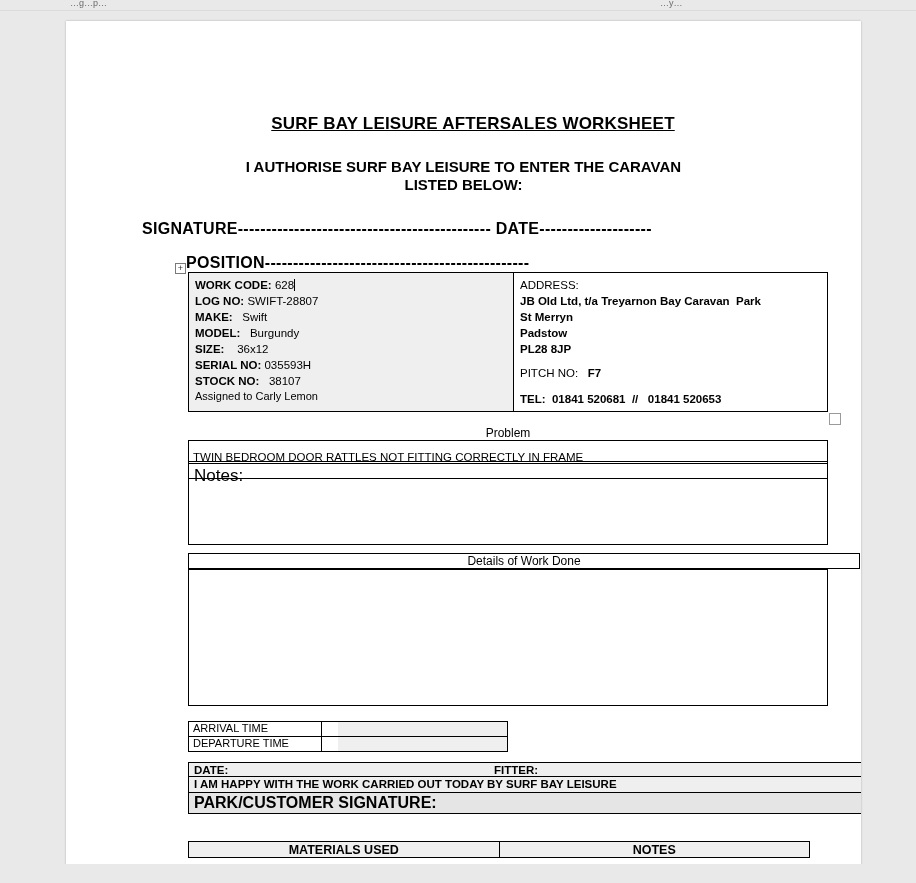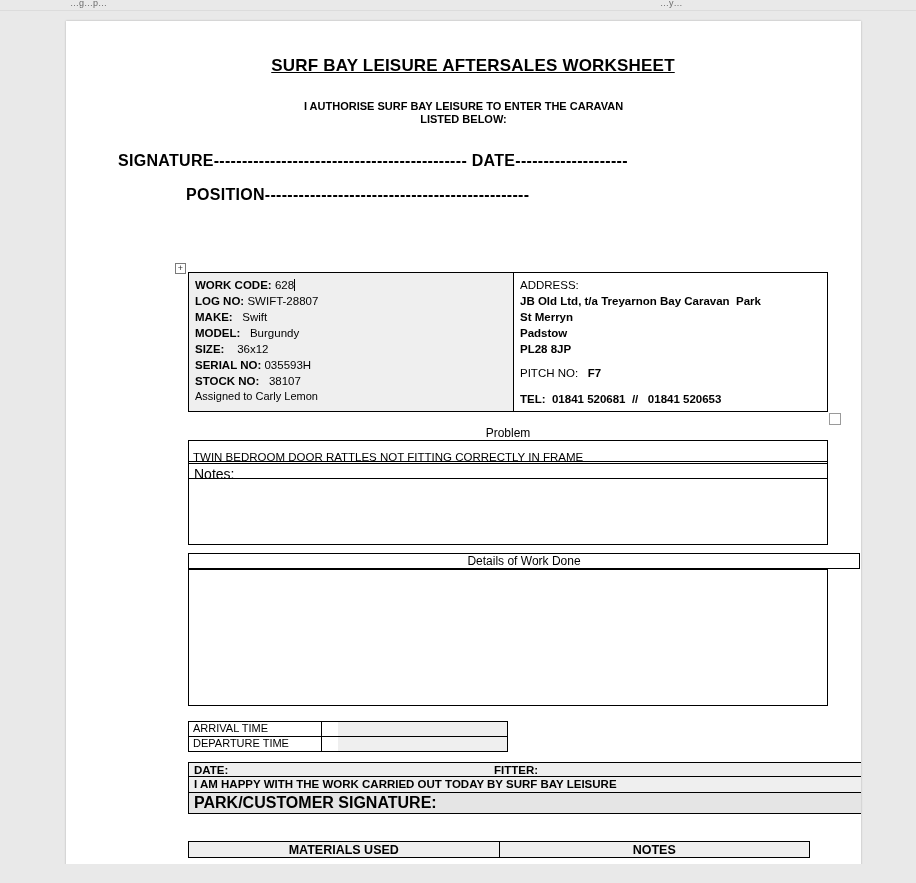--- a/index.html
+++ b/index.html
@@ -47,35 +47,35 @@
     left: 0; top: 0;
     width: 795px;
   }
   
   .h-title {
     text-align: center;
     font-size: 17px;
     font-weight: bold;
     text-decoration: underline;
     letter-spacing: 0.2px;
-    margin-top: 35px;
+    margin-top: 93px;
     padding-left: 19px;
   }
   .h-auth {
     text-align: center;
-    font-size: 11px;
+    font-size: 15px;
     font-weight: bold;
     margin-top: 24px;
     line-height: 1.2;
   }
   .h-sig {
     font-size: 16px;
     font-weight: bold;
     margin-top: 26px;
-    padding-left: 52px;
+    padding-left: 76px;
     letter-spacing: 0.3px;
   }
   .h-pos {
     font-size: 16px;
     font-weight: bold;
     margin-top: 16px;
     padding-left: 120px;
     letter-spacing: 0.3px;
   }
   
@@ -179,21 +179,21 @@
     box-sizing: border-box;
   }
   .notes-box {
     position: absolute;
     left: 122px;
     top: 442px;
     width: 640px;
     height: 82px;
     border: 1px solid #000;
     box-sizing: border-box;
-    font-size: 14px;
+    font-size: 17px;
     padding: 2px 5px;
   }
   .work-label {
     position: absolute;
     left: 122px;
     top: 532px;
     width: 672px;
     height: 16px;
     border: 1px solid #000;
     box-sizing: border-box;

